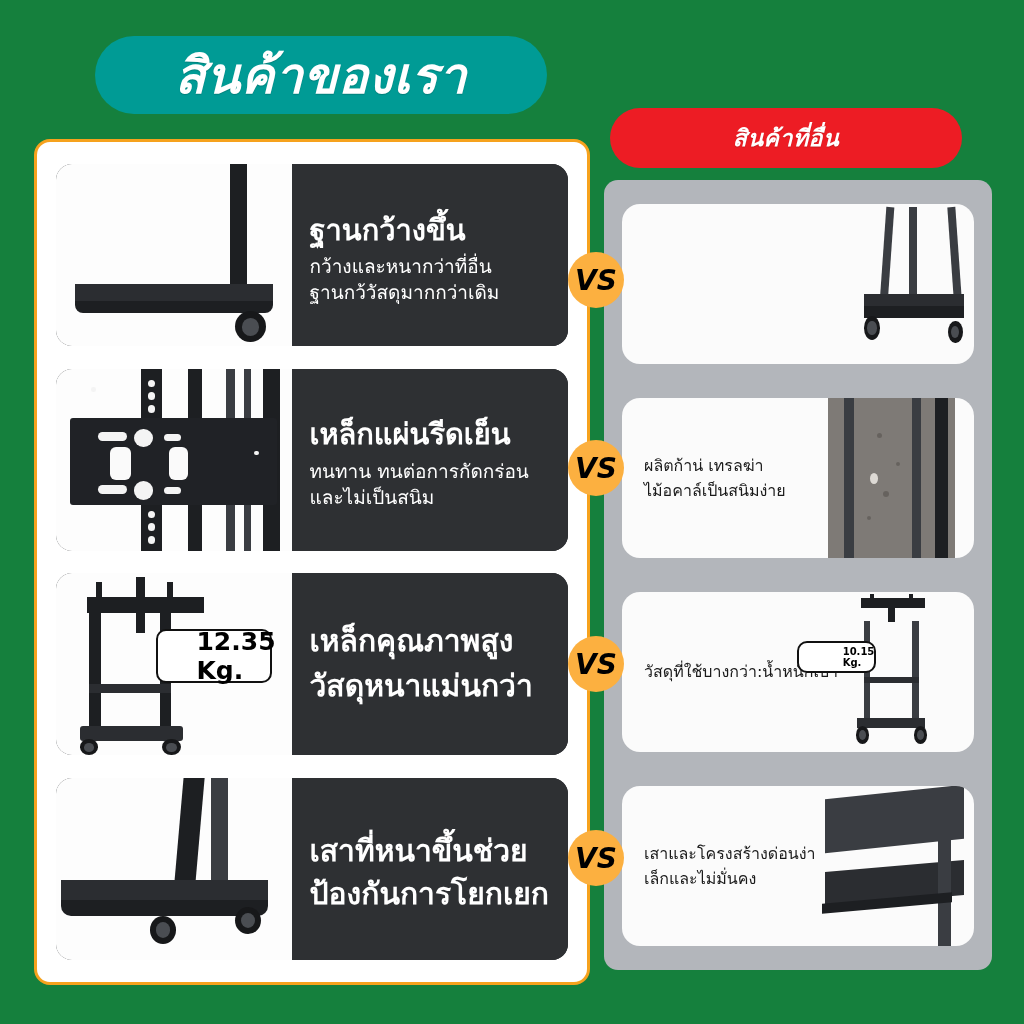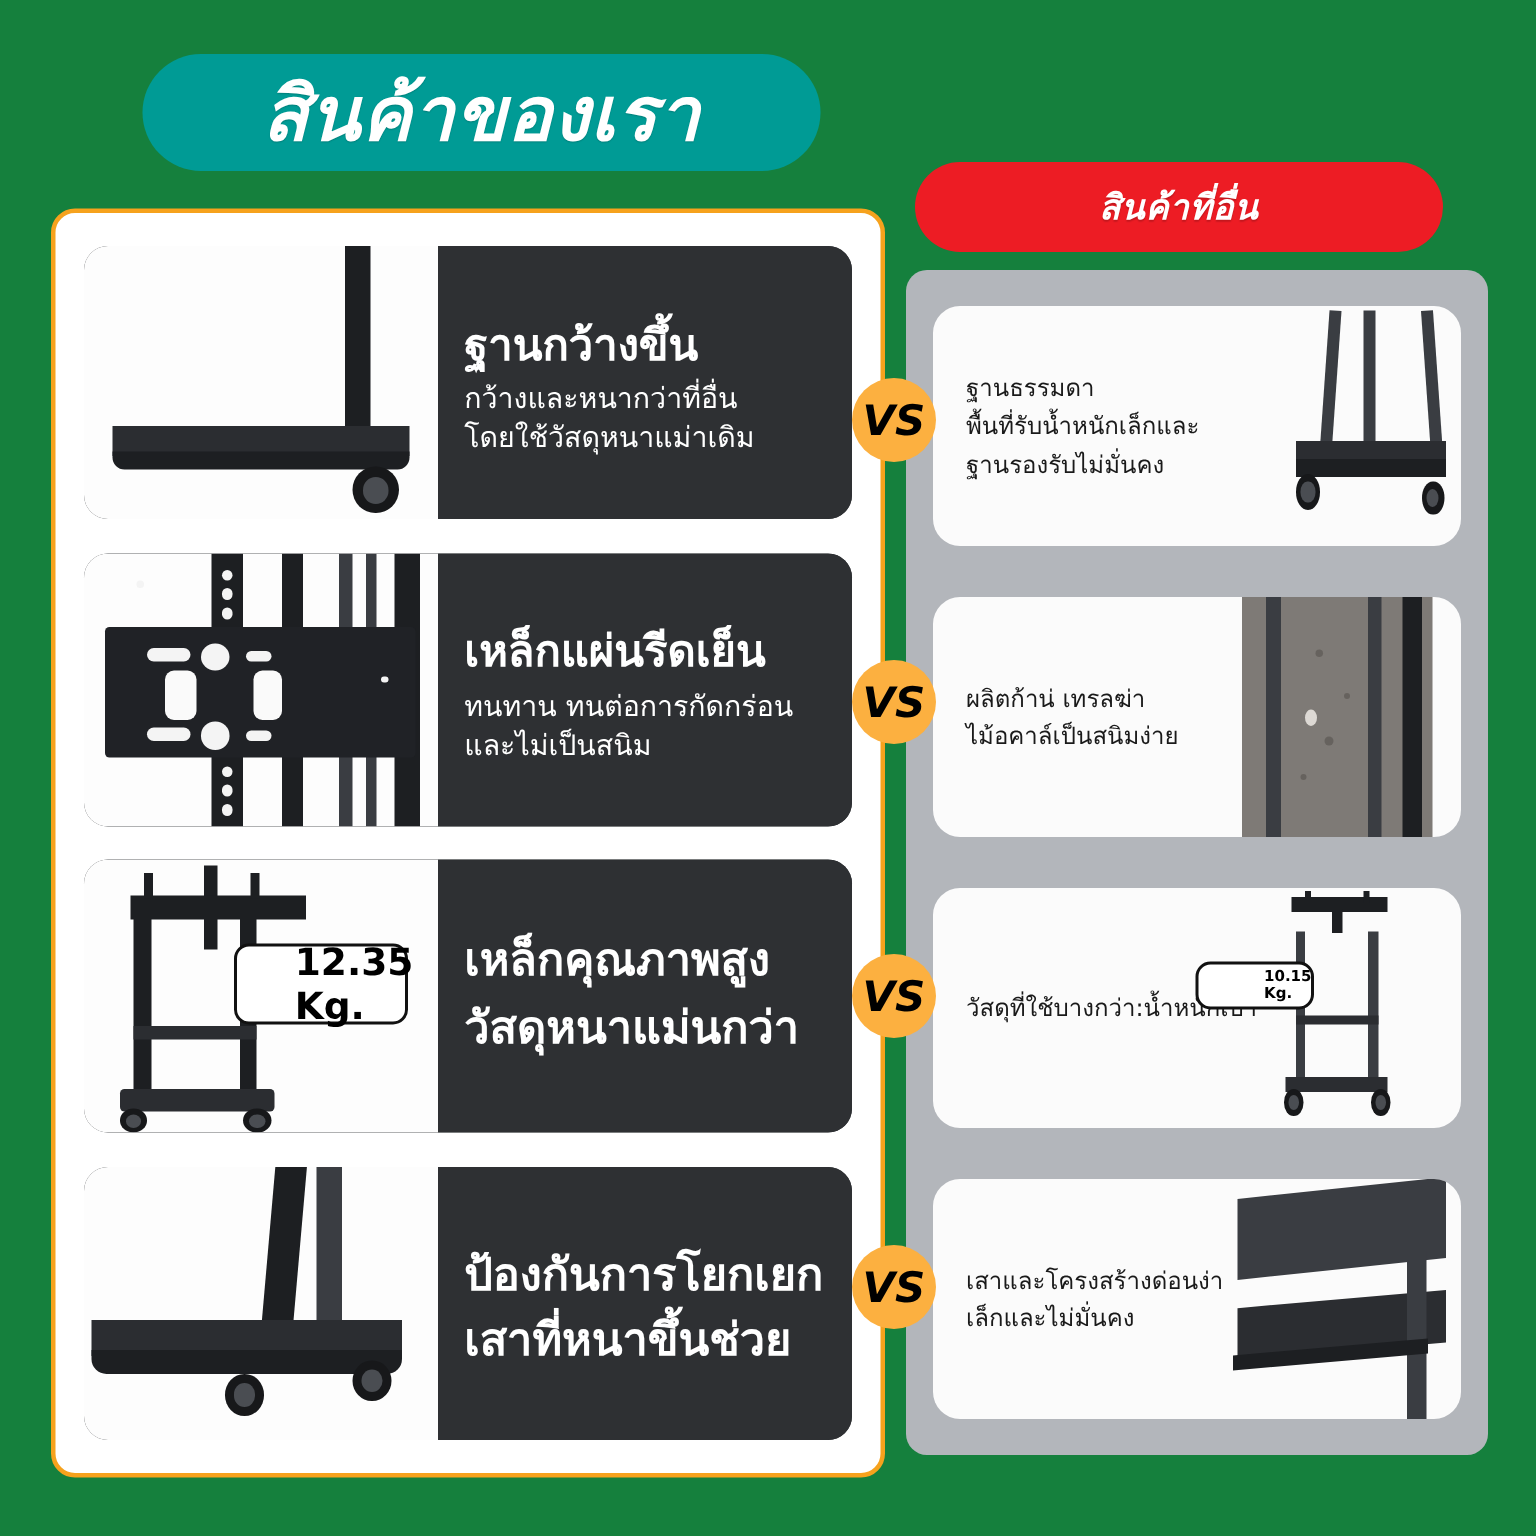--- a/index.html
+++ b/index.html
@@ -272,21 +272,21 @@
         <div class="art">
           <div class="bar" style="left:74%;top:-4%;width:7%;height:74%;"></div>
           <div class="bar soft" style="left:8%;top:66%;width:84%;height:11%;"></div>
           <div class="bar" style="left:8%;top:75%;width:84%;height:7%;border-radius:0 0 8px 8px;"></div>
           <div class="caster" style="left:76%;top:81%;width:13%;height:17%;"></div>
         </div>
       </div>
       <div class="copy">
         <div class="title">ฐานกว้างขึ้น</div>
         <div class="sub">กว้างและหนากว่าที่อื่น</div>
-        <div class="sub">โดยใช้วัสดุหนาแม่าเดิม</div>
+        <div class="sub">ฐานกว้วัสดุมากกว่าเดิม</div>
       </div>
     </div>
 
     <div class="ours-card">
       <div class="photo">
         <div class="art">
           <div class="bar" style="left:36%;top:0;width:9%;height:100%;"></div>
           <div class="bar" style="left:56%;top:0;width:6%;height:100%;"></div>
           <div class="bar lt" style="left:72%;top:0;width:4%;height:100%;"></div>
           <div class="bar lt" style="left:80%;top:0;width:3%;height:100%;"></div>
@@ -344,39 +344,34 @@
         <div class="art">
           <div class="bar" style="left:52%;top:-5%;width:9%;height:80%;transform:rotate(5deg);"></div>
           <div class="bar lt" style="left:66%;top:-5%;width:7%;height:78%;"></div>
           <div class="bar soft" style="left:2%;top:56%;width:88%;height:13%;"></div>
           <div class="bar" style="left:2%;top:67%;width:88%;height:9%;border-radius:0 0 10px 10px;"></div>
           <div class="caster" style="left:40%;top:76%;width:11%;height:15%;"></div>
           <div class="caster" style="left:76%;top:71%;width:11%;height:15%;"></div>
         </div>
       </div>
       <div class="copy">
+        <div class="title-only">เสาที่หนาขึ้นช่วย</div>
         <div class="title-only">ป้องกันการโยกเยก</div>
-        <div class="title-only">เสาที่หนาขึ้นช่วย</div>
       </div>
     </div>
 
   </div>
 
   <div class="weight-badge weight-ours">12.35 Kg.</div>
 
   <div class="others-panel"></div>
 
   <div class="others-rows">
 
     <div class="others-card">
-      <div class="ocopy">
-        <div>ฐานธรรมดา</div>
-        <div>พื้นที่รับน้ำหนักเล็กและ</div>
-        <div>ฐานรองรับไม่มั่นคง</div>
-      </div>
       <div class="ophoto">
         <div class="art">
           <div class="bar lt" style="left:44%;top:2%;width:5%;height:60%;transform:rotate(4deg);"></div>
           <div class="bar lt" style="left:60%;top:2%;width:5%;height:60%;"></div>
           <div class="bar lt" style="left:86%;top:2%;width:5%;height:66%;transform:rotate(-4deg);"></div>
           <div class="bar soft" style="left:32%;top:56%;width:62%;height:10%;"></div>
           <div class="bar" style="left:32%;top:64%;width:62%;height:7%;"></div>
           <div class="caster" style="left:32%;top:70%;width:10%;height:15%;"></div>
           <div class="caster" style="left:84%;top:73%;width:9%;height:14%;"></div>
         </div>

